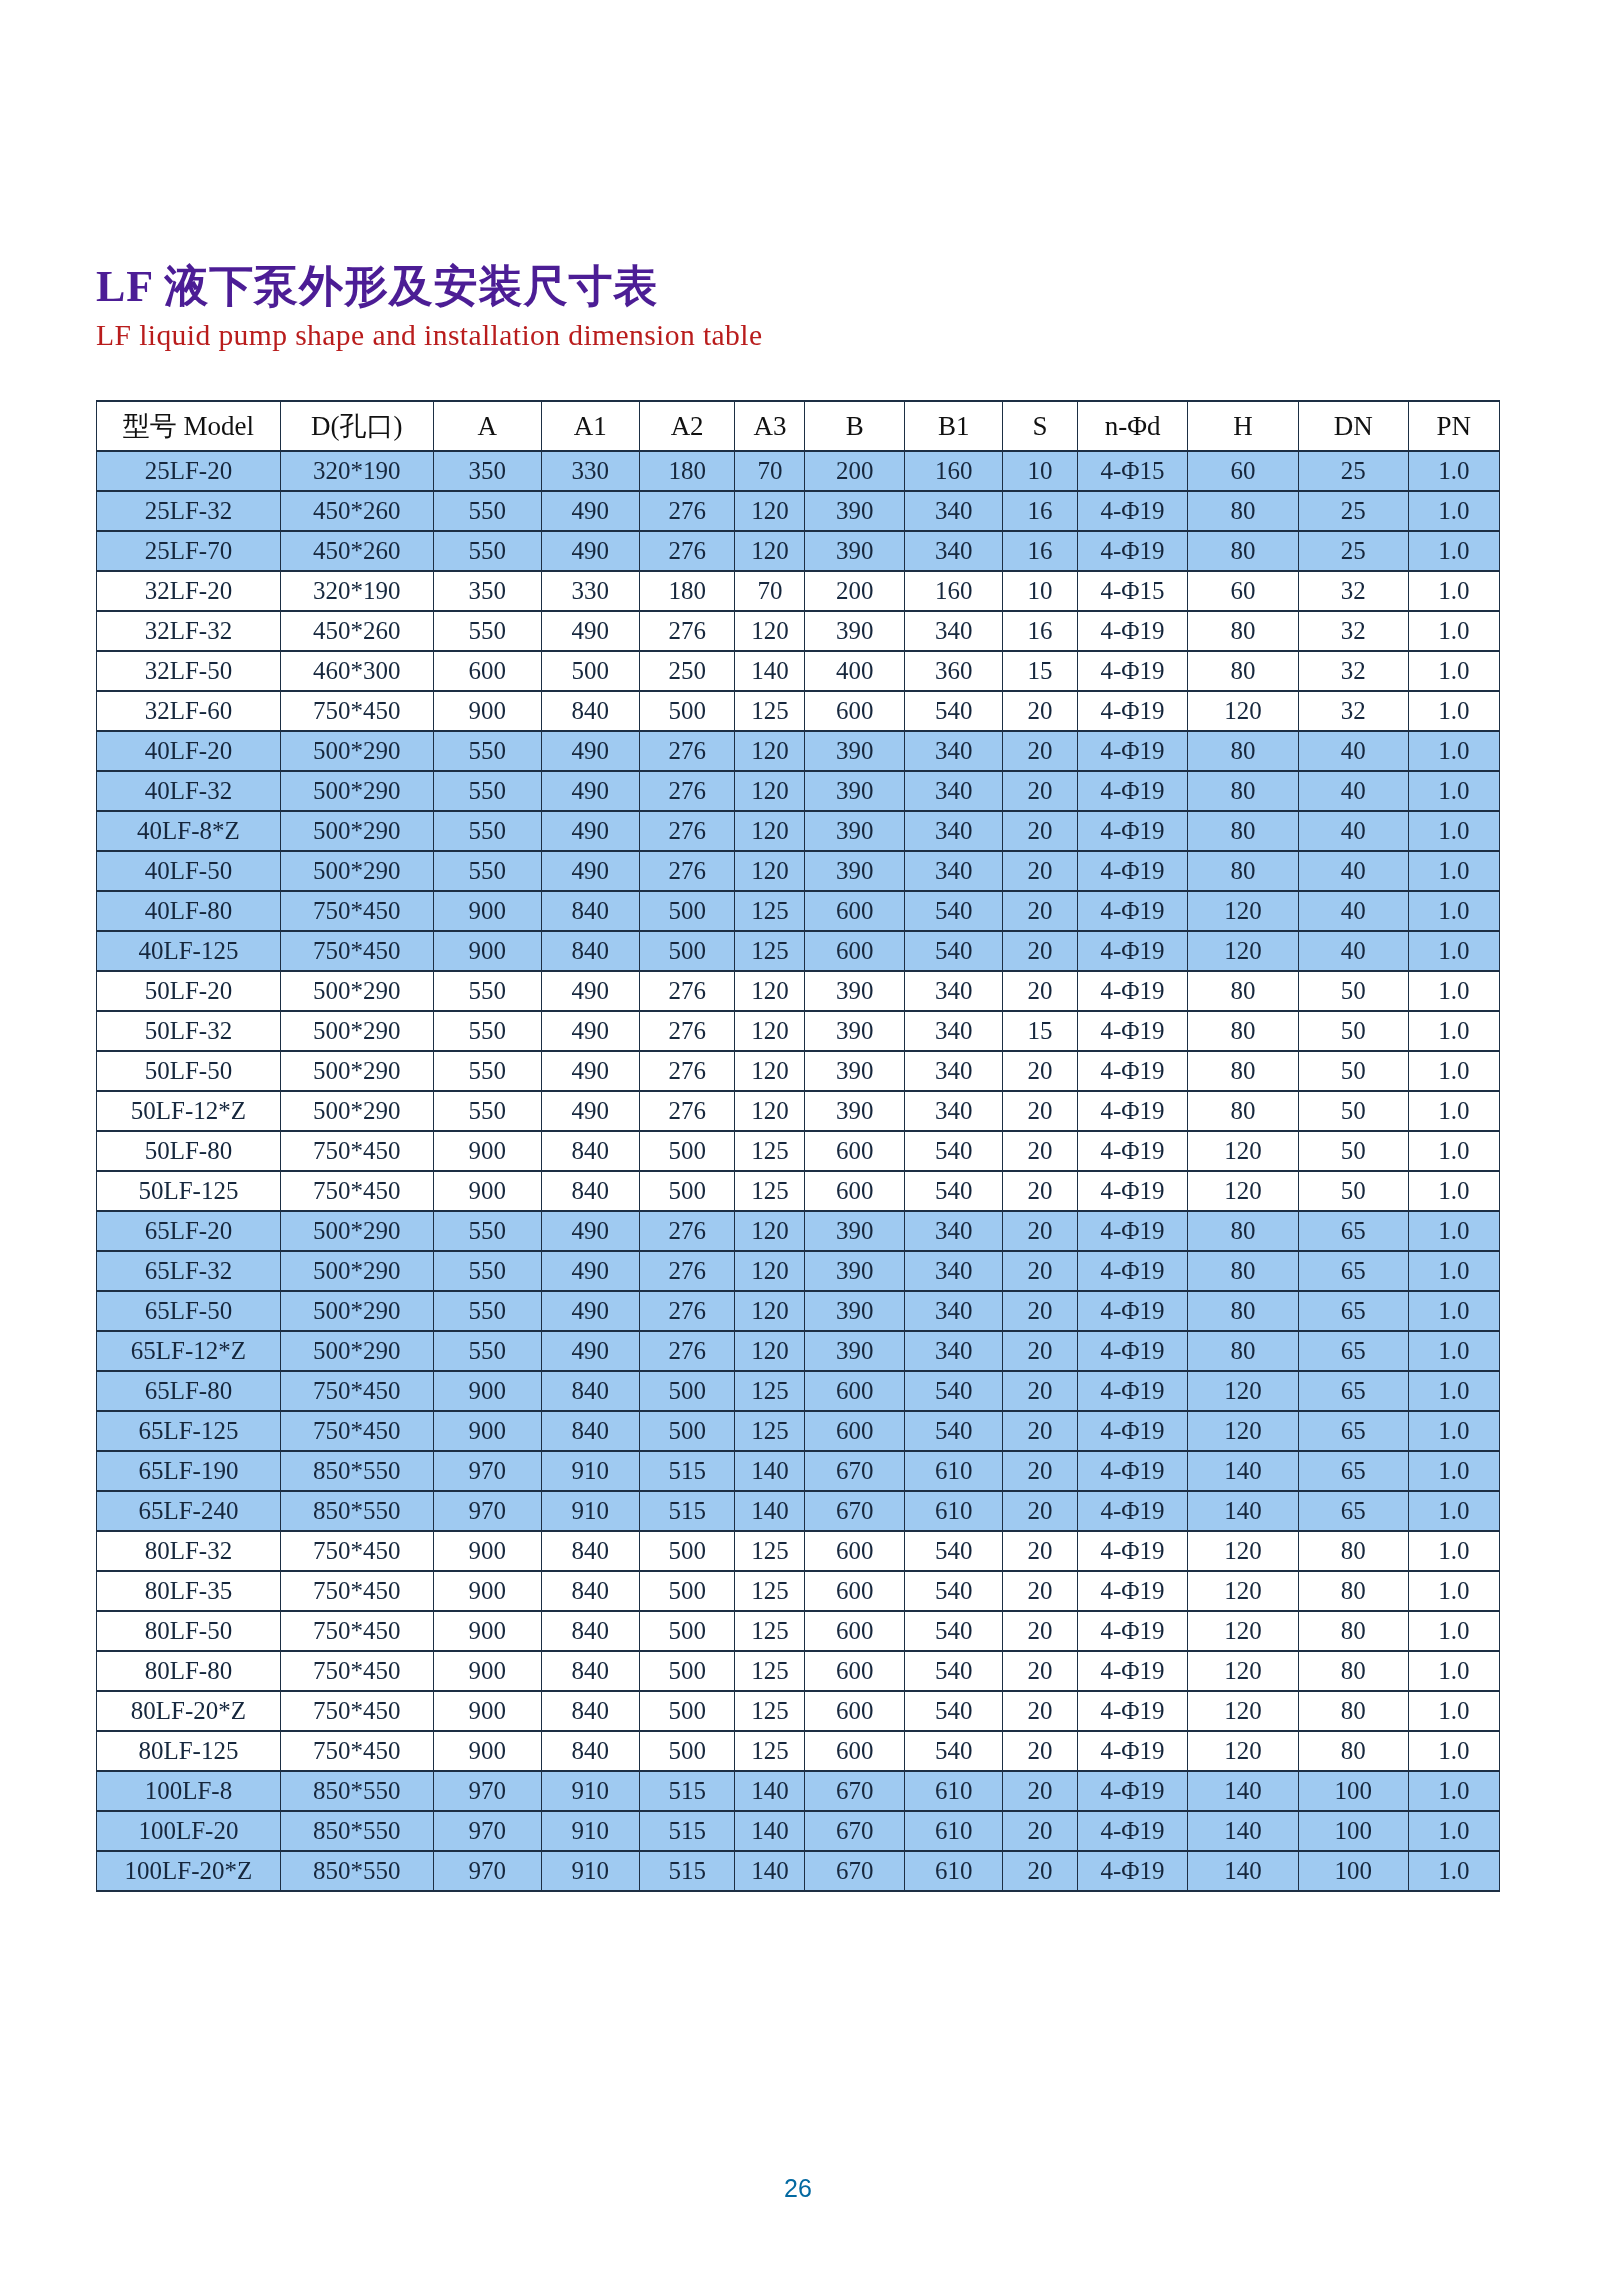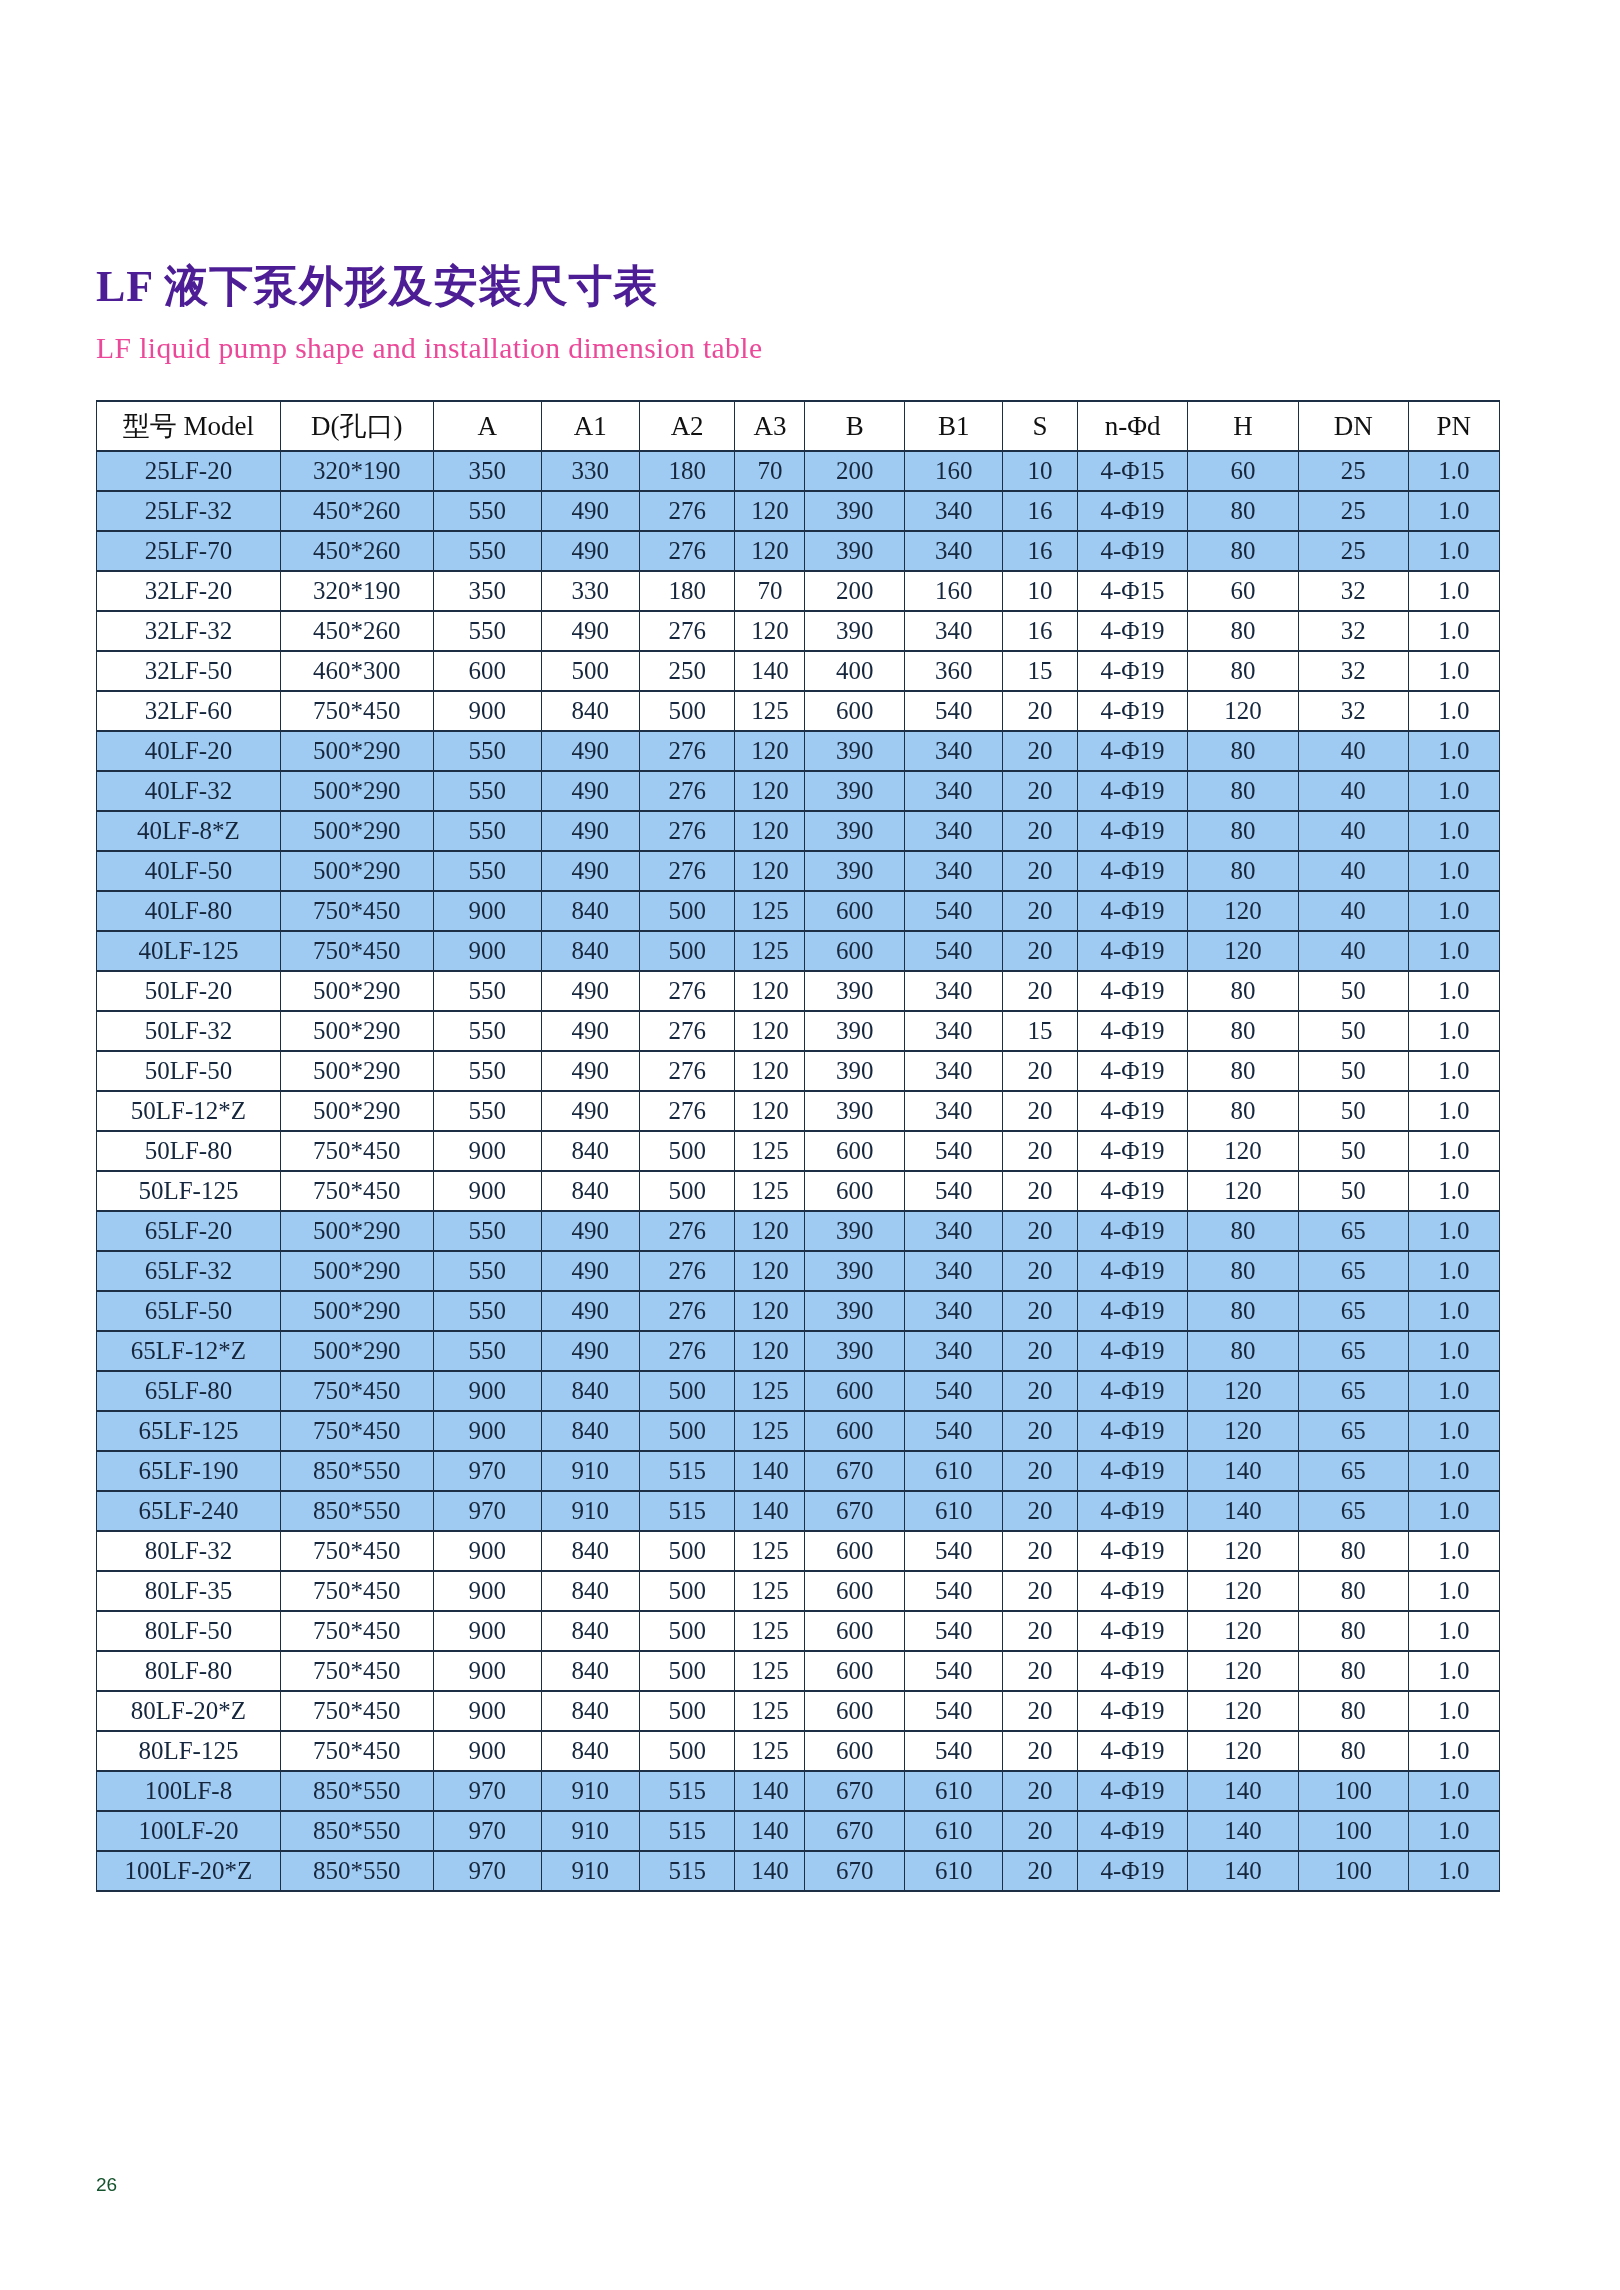--- a/index.html
+++ b/index.html
@@ -25,22 +25,22 @@
   .doc-title{
     font-size:44px;
     font-weight:bold;
     letter-spacing:0.9px;
     color:#4c1d95;
     line-height:1.15;
   }
   .doc-subtitle{
     font-size:29.6px;
     font-weight:normal;
-    color:#ec4899;
-    margin-top:19px;
+    color:#b91c1c;
+    margin-top:6px;
     letter-spacing:0.4px;
   }
   table.dim-table{
     position:absolute;
     left:96px;top:400px;
     width:1404px;
     border-collapse:collapse;
     table-layout:fixed;
     font-family:"Liberation Serif", serif;
   }
@@ -67,23 +67,24 @@
     font-size:25px;
     color:var(--text);
     background:#ffffff;
   }
   table.dim-table tr.shaded td{
     background:var(--row-highlight);
   }
   .page-number{
     position:absolute;
     left:96px;top:2174px;width:1404px;
+    text-align:center;
     font-family:"Liberation Sans", sans-serif;
-    font-size:19px;
-    color:#14532d;
+    font-size:25px;
+    color:#0369a1;
   }
 </style>
 </head>
 <body>
 
 <div class="page">
 
   <div class="title-block">
     <div class="doc-title">LF 液下泵外形及安装尺寸表</div>
     <div class="doc-subtitle">LF liquid pump shape and installation dimension table</div>

